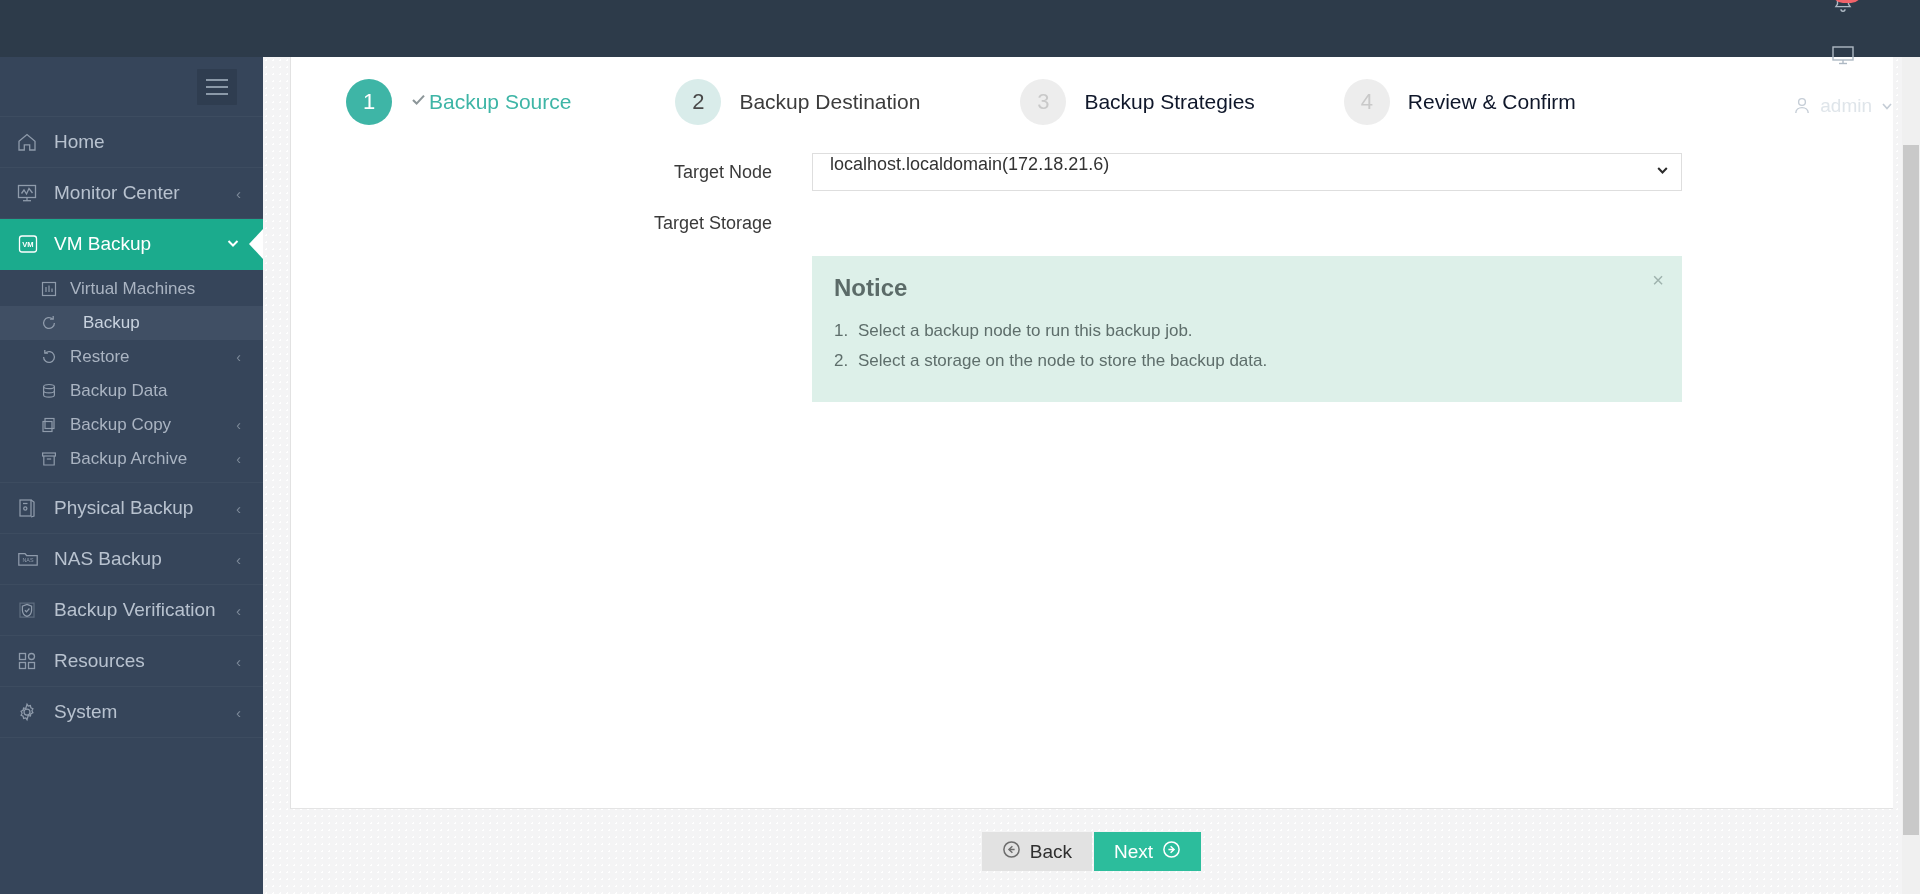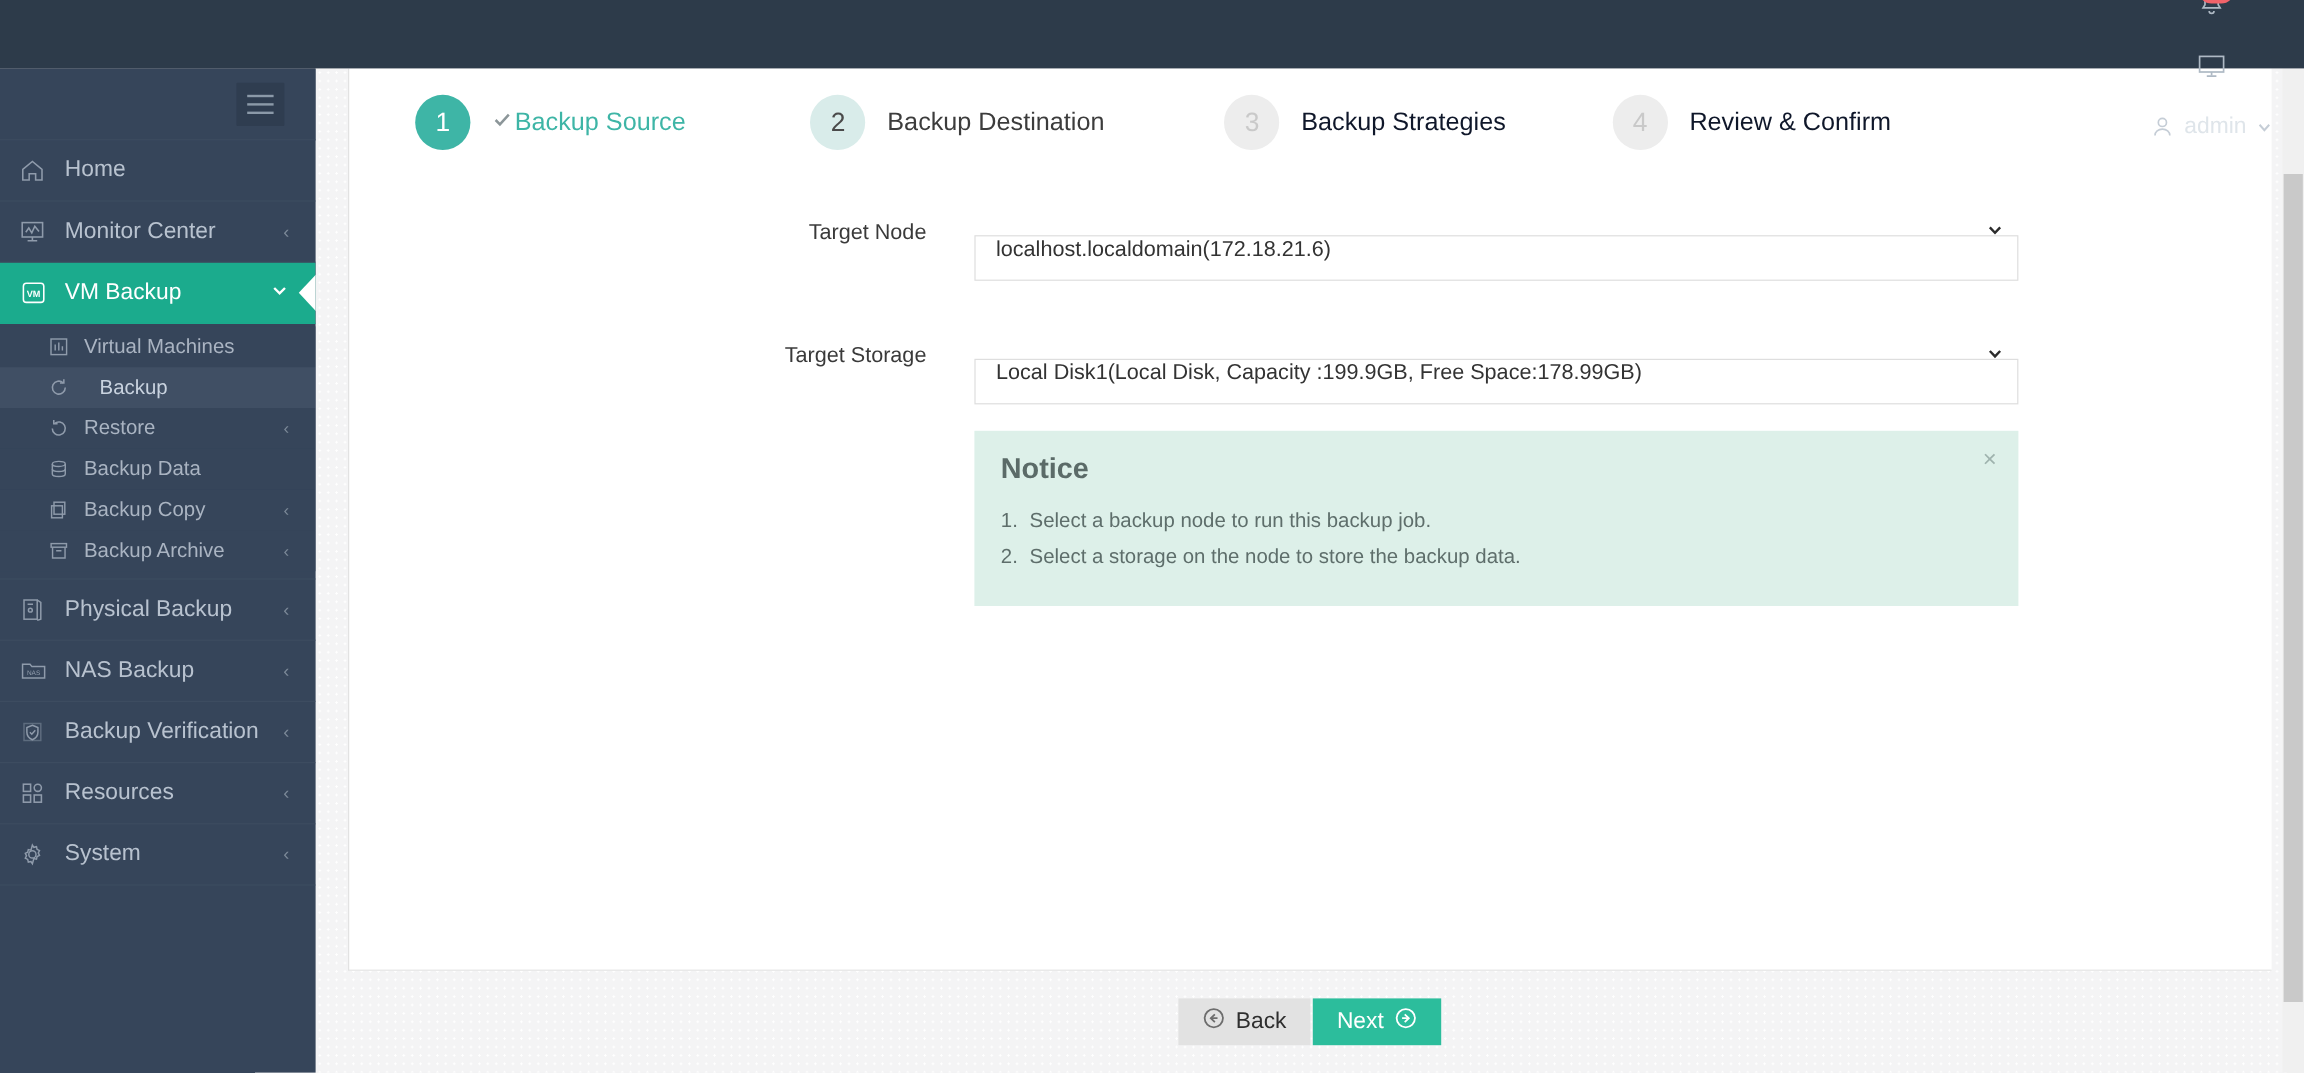--- a/index.html
+++ b/index.html
@@ -139,21 +139,21 @@
     width: 521px; flex: 0 0 521px; text-align: right;
     padding-right: 40px; font-size: 18px; color: #3a3a3a;
   }
   .select-wrap { position: relative; width: 870px; }
   .fake-select {
     width: 100%; height: 38px;
     border: 1px solid #dedede; background: #ffffff;
     font-size: 18px; color: #333333;
     padding: 0 34px 16px 17px;
     display: flex; align-items: center;
-    cursor: pointer; white-space: nowrap; overflow: hidden; margin-top: 43px;
+    cursor: pointer; white-space: nowrap; overflow: hidden;
   }
   .sel-chev {
     position: absolute; right: 12px; top: 50%; transform: translateY(-50%);
     pointer-events: none; color: #2b2b2b;
   }
 
   
   .notice {
     margin-left: 521px; width: 870px; margin-top: 22px;
     background: #ddf0e9; padding: 18px 22px 26px 22px;
@@ -450,28 +450,20 @@
           <span class="sel-chev">
             <svg width="15" height="15" viewBox="0 0 15 15" fill="none" stroke="#2b2b2b" stroke-width="2">
               <polyline points="3.2,5.5 7.5,10 11.8,5.5"></polyline>
             </svg>
           </span>
         </div>
       </div>
 
       <div class="form-row">
         <div class="form-label">Target Storage</div>
-        <div class="select-wrap">
-          <div class="fake-select">Local Disk1(Local Disk, Capacity :199.9GB, Free Space:178.99GB)</div>
-          <span class="sel-chev">
-            <svg width="15" height="15" viewBox="0 0 15 15" fill="none" stroke="#2b2b2b" stroke-width="2">
-              <polyline points="3.2,5.5 7.5,10 11.8,5.5"></polyline>
-            </svg>
-          </span>
-        </div>
       </div>
 
       <div class="notice">
         <div class="notice-title">Notice</div>
         <div class="notice-close">×</div>
         <ul class="notice-list">
           <li>
             <span class="num">1.</span>
             <span>Select a backup node to run this backup job.</span>
           </li>

